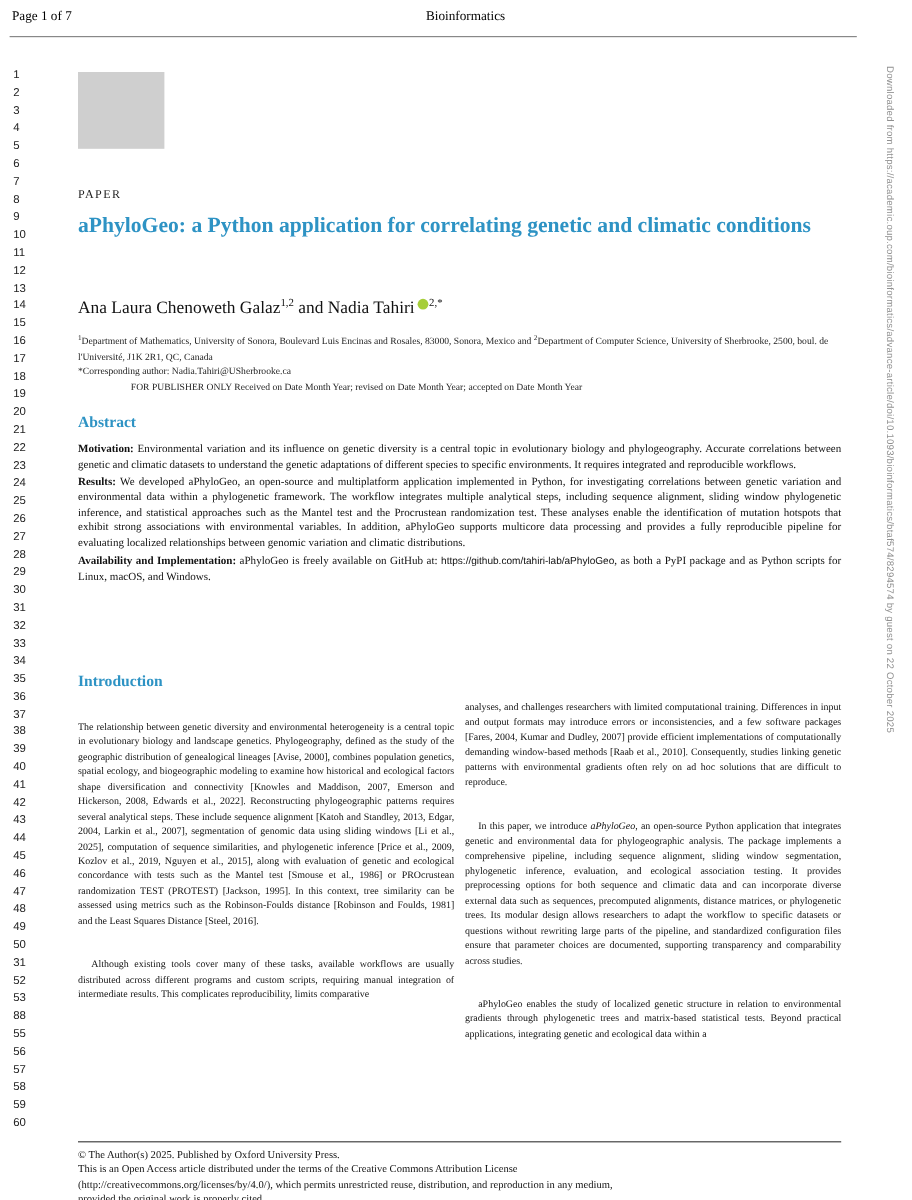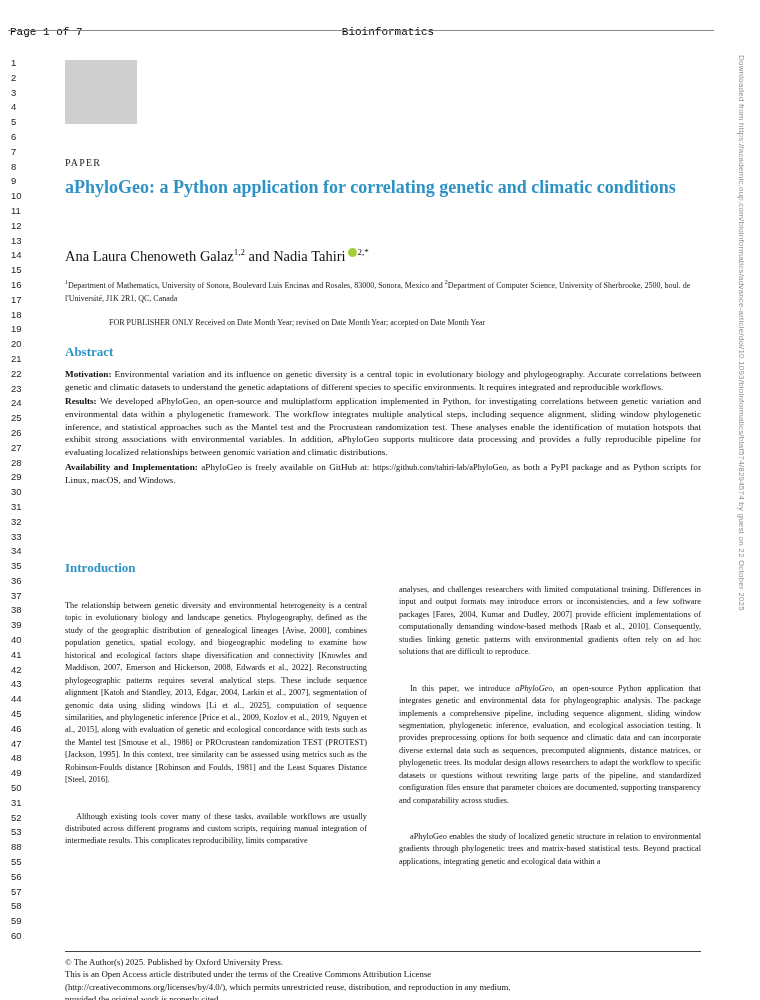--- a/index.html
+++ b/index.html
@@ -2,22 +2,22 @@
 <html style="--accent: #2e93c4;"><head>
 <meta charset="utf-8">
 <style>
   * { margin:0; padding:0; box-sizing:border-box; }
   html,body { background:#ffffff; }
   .page {
     position:relative; width:760px; height:1000px; background:#fff;
     font-family:"Liberation Serif", serif; color:#111; overflow:hidden;
   }
   
-  .runhead { position:absolute; top:26px; left:0; width:100%; height:16px;
-    font-family:Liberation Mono, monospace; font-size:11px; color:#000;padding-left:16px; }
+  .runhead { position:absolute; top:8px; left:0; width:100%; height:16px;
+    font-family:Liberation Serif, serif; font-size:11px; color:#000;padding-left:16px; }
   .rh-left { position:absolute; left:10px; top:0; }
   .rh-center { display:block; width:100%; text-align:center; }
   .runhead-rule { position:absolute; top:30px; left:8px; width:706px; height:1px; background:#888; }
   
   .line-numbers { position:absolute; top:56px; left:11px; width:22px;
     font-family:"Liberation Sans", sans-serif; font-size:9.5px; color:#222; }
   .ln { height:14.8px; line-height:14.8px; }
   
   .logo-box { position:absolute; top:60px; left:65px; width:72px; height:64px; background:#cfcfcf; }
   
@@ -37,23 +37,23 @@
     font-size:8px; line-height:1.65; color:#222; }
   .affil sup { font-size:6px; }
   .small-line { position:absolute; left:65px; width:636px; font-size:8px; color:#222; }
   .corresponding { top:305px; }
   .history { top:318px;padding-left:44px; }
   
   .abstract { position:absolute; top:344px; left:65px; width:636px; }
   .sec-head { font-size:13px; font-weight:700; color:var(--accent,#2e93c4); margin-bottom:8px; }
   .abstract p { font-size:9.2px; line-height:1.38; text-align:justify; margin-bottom:2px; color:#111; }
   .abstract b { font-weight:700; }
-  code, .mono { font-family:Liberation Serif, serif; font-size:8.4px; }
+  code, .mono { font-family:Liberation Sans, sans-serif; font-size:8.4px; }
   
-  .columns { position:absolute; top:560px; left:65px; width:636px; display:flex; gap:32px; }
+  .columns { position:absolute; top:560px; left:65px; width:636px; display:flex; gap:9px; }
   .col { flex:1; min-width:0; }
   .col p { font-size:8.3px; line-height:1.5; text-align:justify; margin-bottom:6px; color:#111;margin-top:24px; }
   .col .indent { text-indent:11px; }
   
   .foot-rule { position:absolute; top:951px; left:65px; width:636px; height:1px; background:#444; }
   .footer { position:absolute; top:956px; left:65px; width:655px;
     font-size:8.8px; line-height:1.4; color:#111; }
   
   .watermark { position:absolute; top:55px; right:14px;
     writing-mode:vertical-rl; text-orientation:mixed;
@@ -142,20 +142,23 @@
   <h1 class="title">aPhyloGeo: a Python application for correlating genetic and climatic conditions</h1>
 
   <div class="authors">
     <span>Ana Laura Chenoweth Galaz</span><sup>1,2</sup><span> and </span><span>Nadia Tahiri</span><span class="orcid"></span><sup>2,*</sup>
   </div>
 
   <p class="affil">
     <sup>1</sup><span>Department of Mathematics, University of Sonora, Boulevard Luis Encinas and Rosales, 83000, Sonora, Mexico and </span><sup>2</sup><span>Department of Computer Science, University of Sherbrooke, 2500, boul. de l'Université, J1K 2R1, QC, Canada</span>
   </p>
 
+  <p class="small-line corresponding">
+    <span>*Corresponding author: </span><span>Nadia.Tahiri@USherbrooke.ca</span>
+  </p>
 
   <p class="small-line history">FOR PUBLISHER ONLY Received on Date Month Year; revised on Date Month Year; accepted on Date Month Year</p>
 
   <div class="abstract">
     <h2 class="sec-head">Abstract</h2>
     <p><b>Motivation:</b><span> Environmental variation and its influence on genetic diversity is a central topic in evolutionary biology and phylogeography. Accurate correlations between genetic and climatic datasets to understand the genetic adaptations of different species to specific environments. It requires integrated and reproducible workflows.</span></p>
     <p><b>Results:</b><span> We developed aPhyloGeo, an open-source and multiplatform application implemented in Python, for investigating correlations between genetic variation and environmental data within a phylogenetic framework. The workflow integrates multiple analytical steps, including sequence alignment, sliding window phylogenetic inference, and statistical approaches such as the Mantel test and the Procrustean randomization test. These analyses enable the identification of mutation hotspots that exhibit strong associations with environmental variables. In addition, aPhyloGeo supports multicore data processing and provides a fully reproducible pipeline for evaluating localized relationships between genomic variation and climatic distributions.</span></p>
     <p><b>Availability and Implementation:</b><span> aPhyloGeo is freely available on GitHub at: </span><code>https://github.com/tahiri-lab/aPhyloGeo</code><span>, as both a PyPI package and as Python scripts for Linux, macOS, and Windows.</span></p>
   </div>
 

